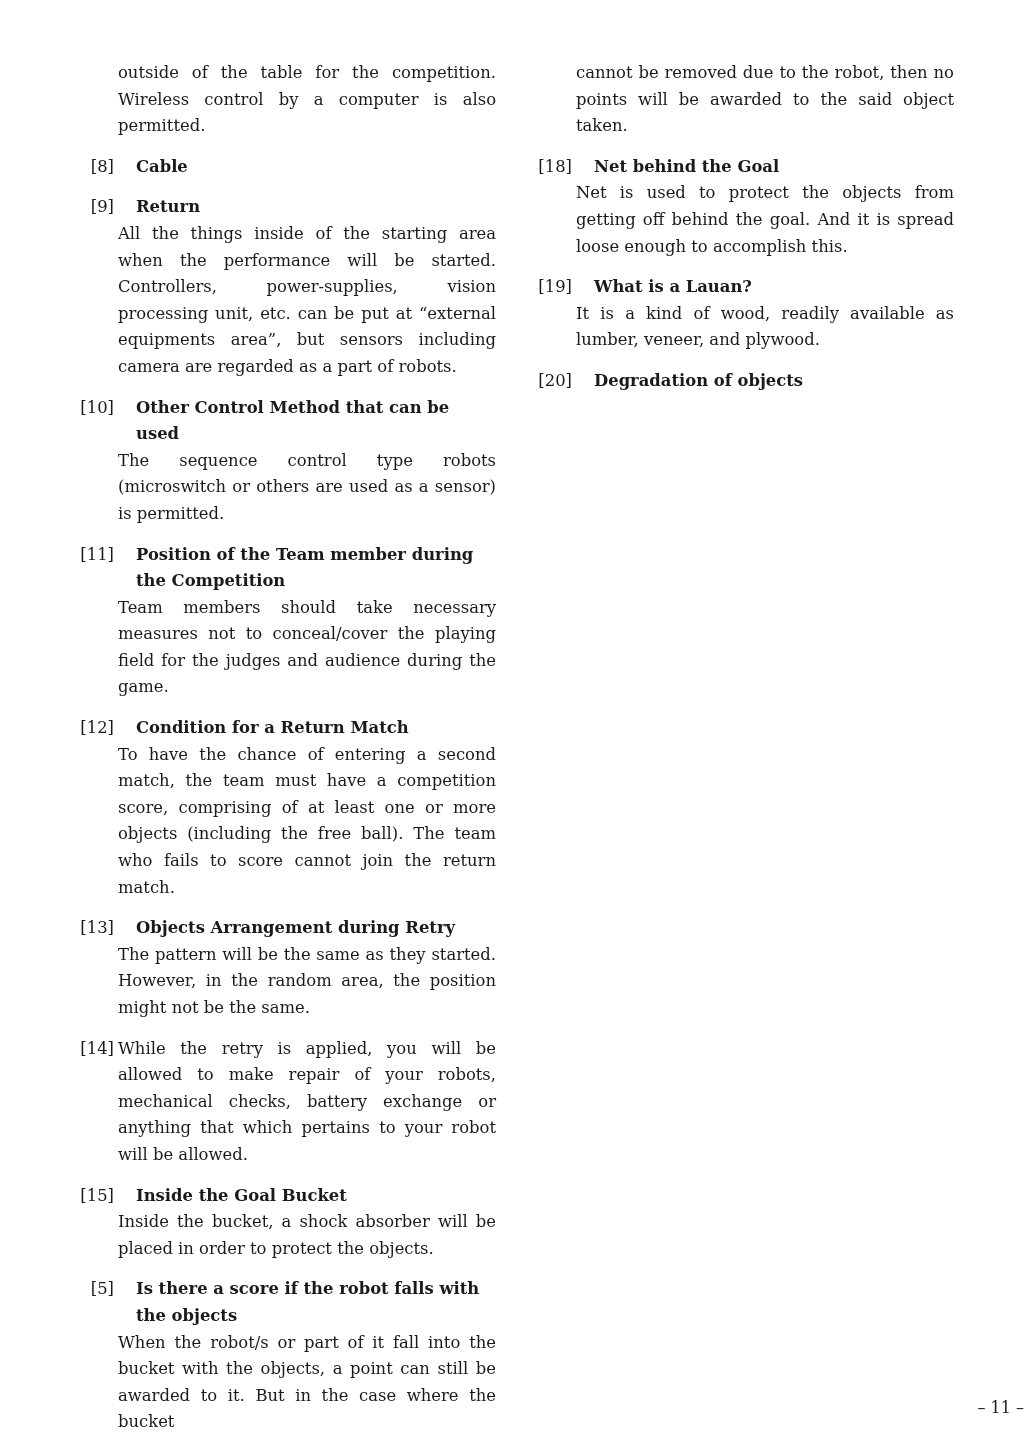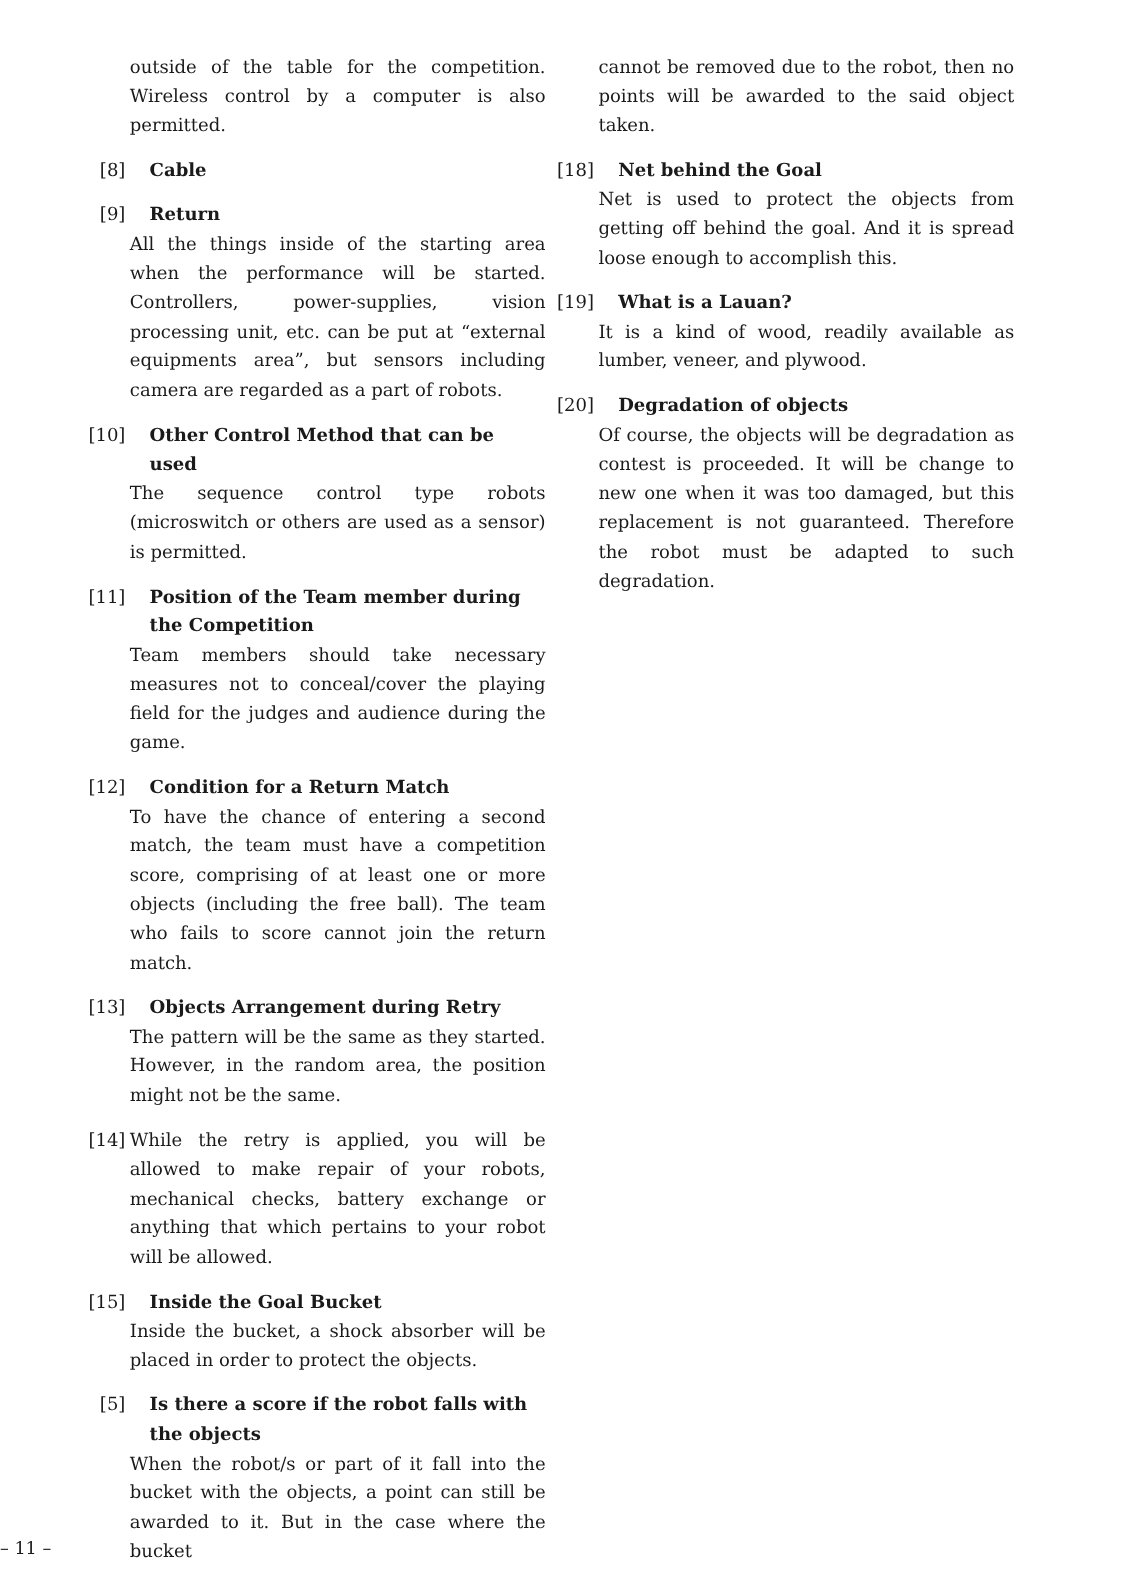--- a/index.html
+++ b/index.html
@@ -3,38 +3,38 @@
 <meta charset="utf-8">
 <style>
   html, body { margin: 0; padding: 0; background: #ffffff; }
   body {
     width: 1024px; height: 1447px; position: relative; overflow: hidden;
     font-family: "DejaVu Serif", "Liberation Serif", serif;
     color: #1a1a1a;
   }
   .col { position: absolute; top: 44px; width: 420px; }
   .col-left { left: 76px; }
-  .col-right { left: 502px; }
+  .col-right { left: 534px; }
   .para {
     margin-left: 42px; font-size: 16.4px; line-height: 26.6px;
     text-align: justify; hyphens: manual;
   }
   .item { position: relative; margin-top: 14px; }
   .item-num {
     position: absolute; left: 0; width: 38px; text-align: right;
     font-size: 16.4px; line-height: 26.6px;
   }
   .item-title {
     margin-left: 60px; font-weight: bold; font-size: 16.4px; line-height: 26.6px;
   }
   .page-number {
     position: absolute; top: 1398px; left: 0; width: 1024px;
-    text-align: left; font-size: 16px;
+    text-align: right; font-size: 16px;
   }
-  .lead { margin-top: 4px; }
+  .lead { margin-top: 16px; }
 </style>
 </head>
 <body>
 
 <div class="col col-left">
   <div class="para lead">outside of the table for the competition. Wireless control by a computer is also permitted.</div>
   <div id="left-items">
       <div class="item">
         <div class="item-num">[8]</div>
         <div class="item-title">Cable</div>
@@ -90,18 +90,17 @@
         <div class="para">Net is used to protect the objects from getting off behind the goal. And it is spread loose enough to accomplish this.</div>
       </div>
       <div class="item">
         <div class="item-num">[19]</div>
         <div class="item-title">What is a Lauan?</div>
         <div class="para">It is a kind of wood, readily available as lumber, veneer, and plywood.</div>
       </div>
       <div class="item">
         <div class="item-num">[20]</div>
         <div class="item-title">Degradation of objects</div>
-        <div class="para">Of course, the objects will be degradation as contest is proceeded. It will be change to new one when it was too damaged, but this replacement is not guaranteed. Therefore the robot must be adapted to such degradation.</div>
       </div>
     </div>
 </div>
 
 <div class="page-number">– 11 –</div>
 
 </body></html>

